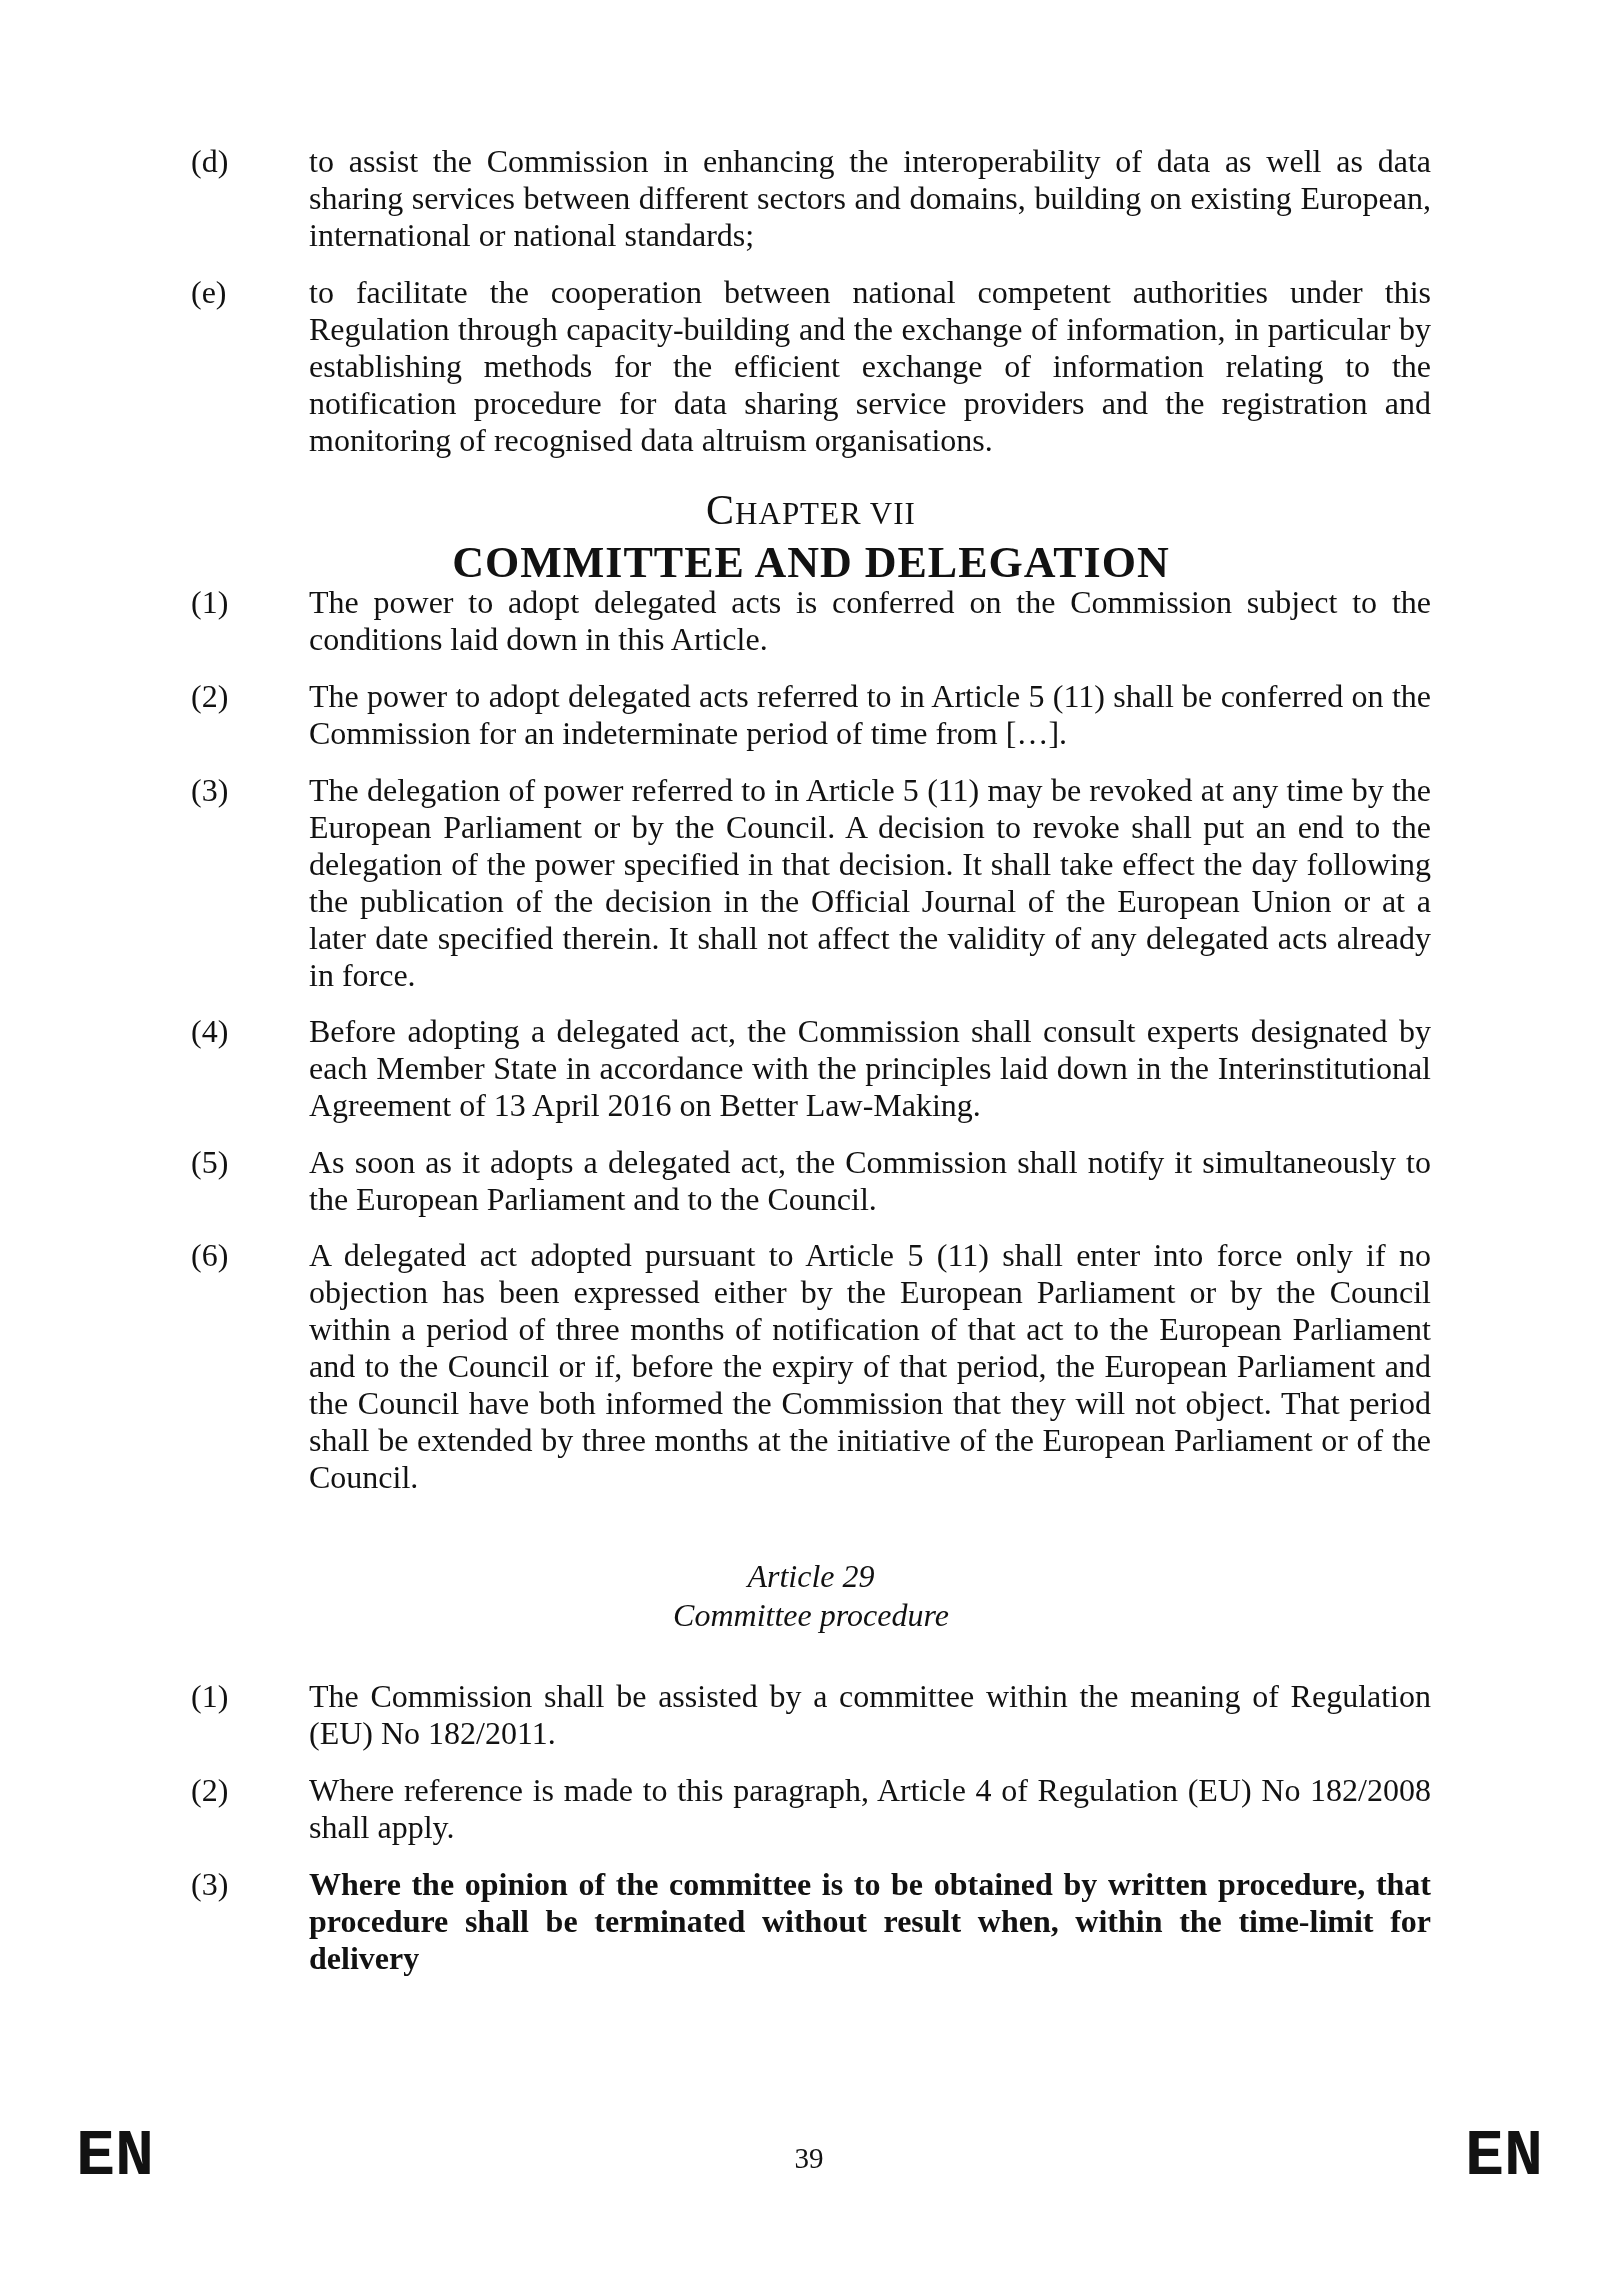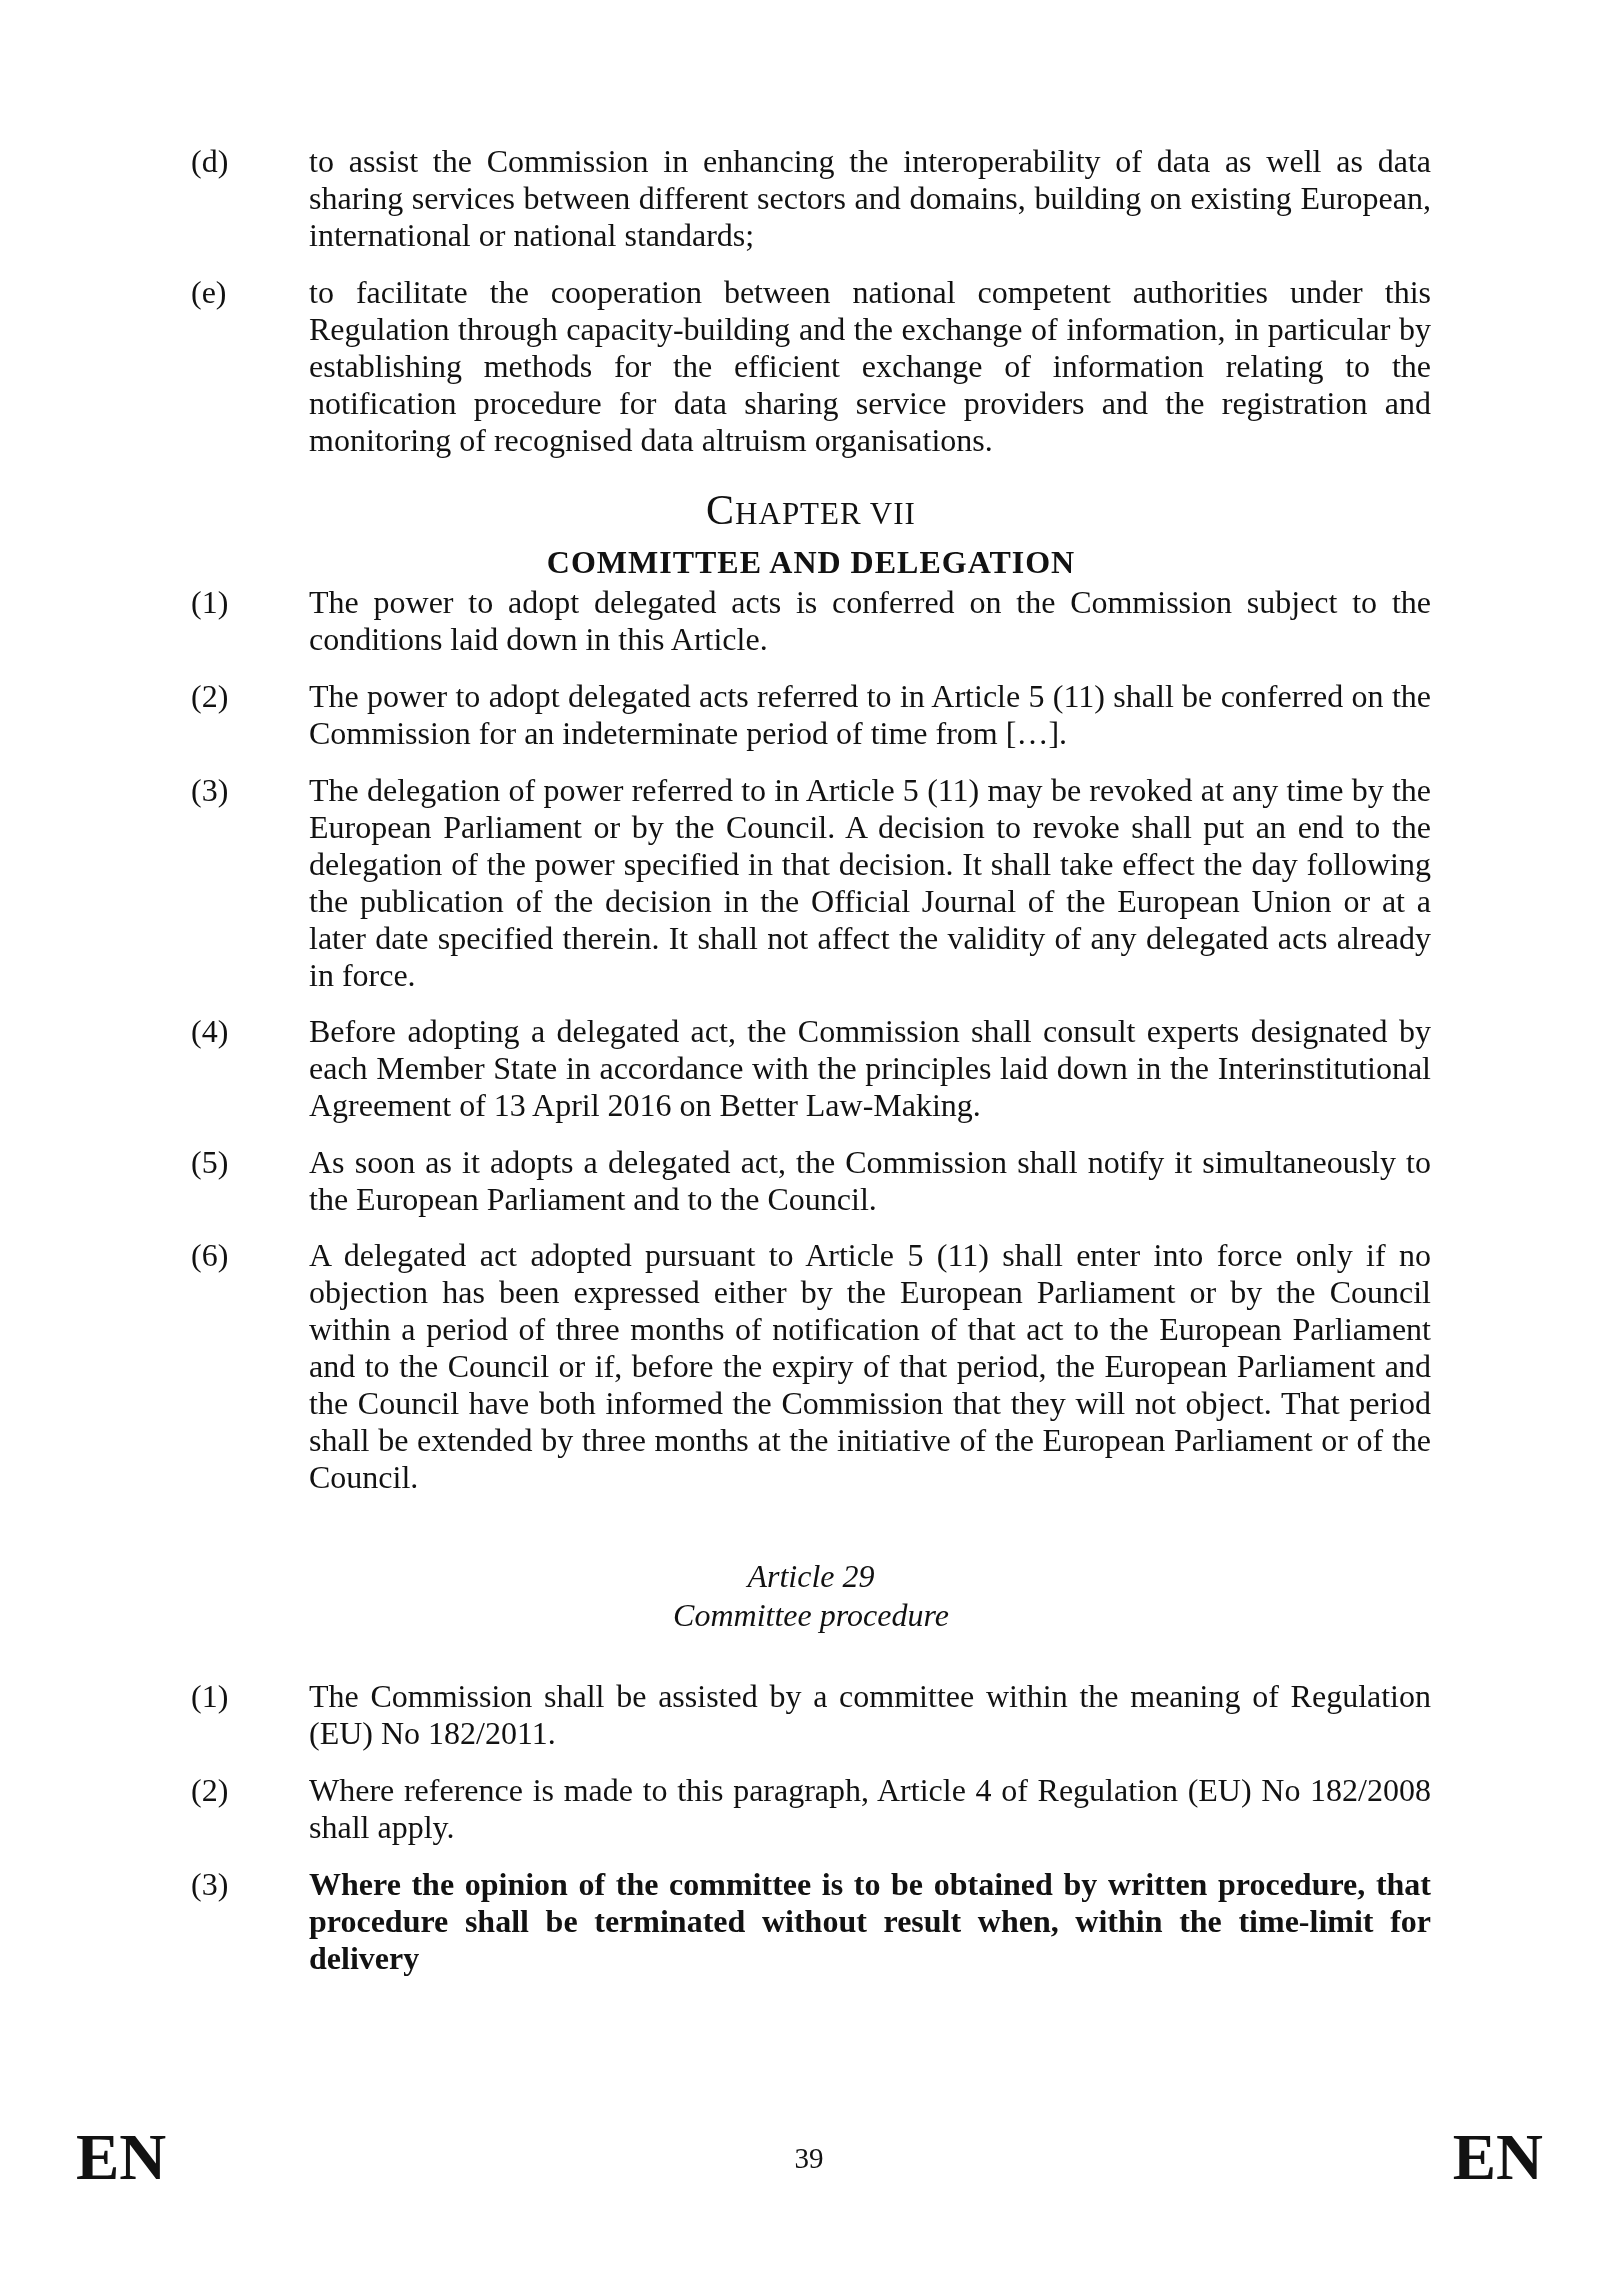--- a/index.html
+++ b/index.html
@@ -45,39 +45,39 @@
     line-height: 45px;
     letter-spacing: 1px;
   }
   .chapter-kicker::first-letter {
     font-size: 42px;
   }
   .chapter-title {
     margin-top: 5.9px;
     text-align: center;
     font-weight: bold;
-    font-size: 32px;
+    font-size: 44px;
     line-height: 43px;
     letter-spacing: 1px;
   }
   .article-head {
     margin: 39px 0 43px 0;
     text-align: center;
     font-style: italic;
   }
   .article-head-29 {
     margin-top: 61px;
   }
   .article-head .line {
     line-height: 39px;
   }
   .page-footer-lang {
     position: absolute;
     top: 2125px;
-    font-family: Liberation Serif, serif;
+    font-family: Liberation Mono, monospace;
     font-weight: bold;
     font-size: 65px;
     line-height: 65px;
   }
   .lang-left  { left: 76px; }
   .lang-right { right: 78px; }
   .page-number {
     position: absolute;
     top: 2141px;
     left: 189px;

